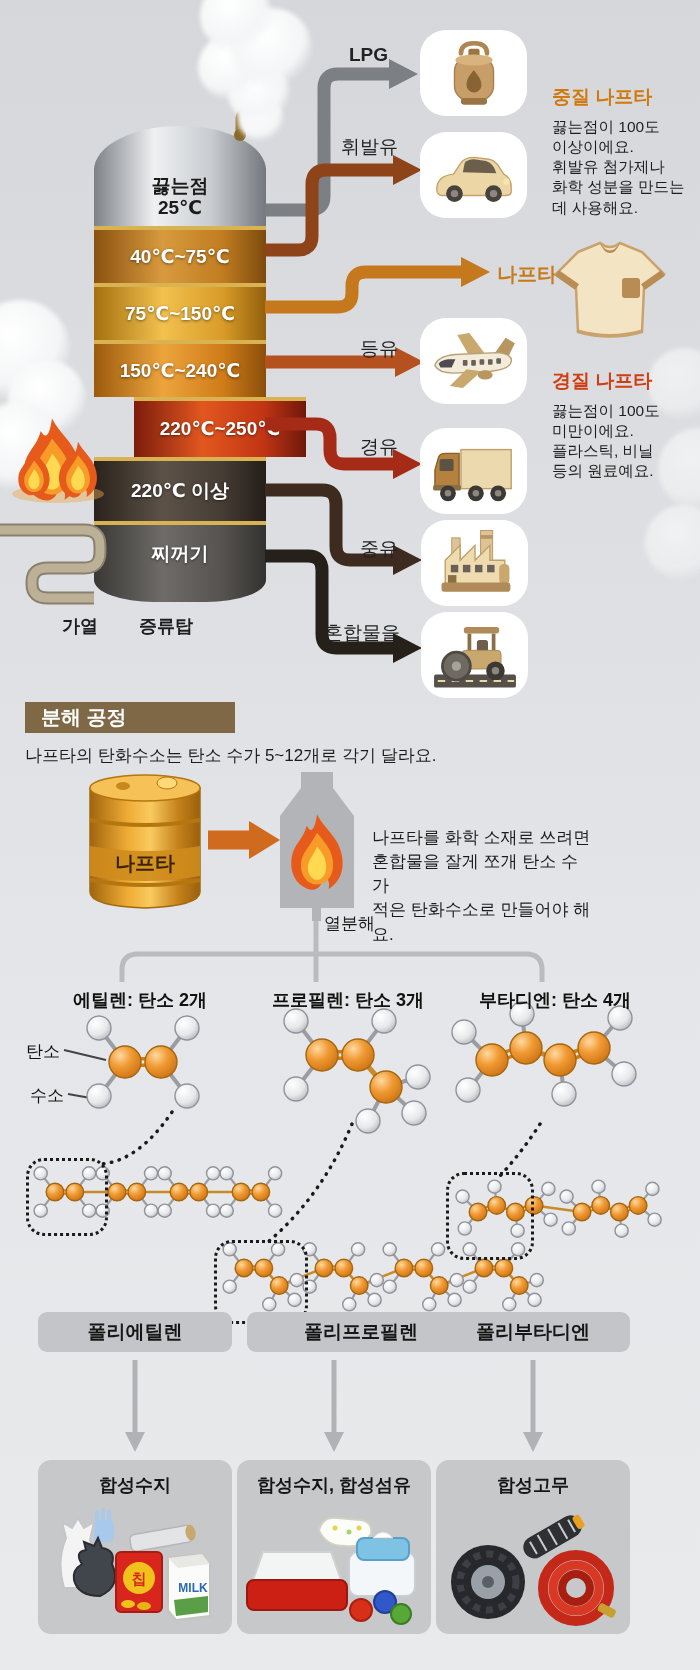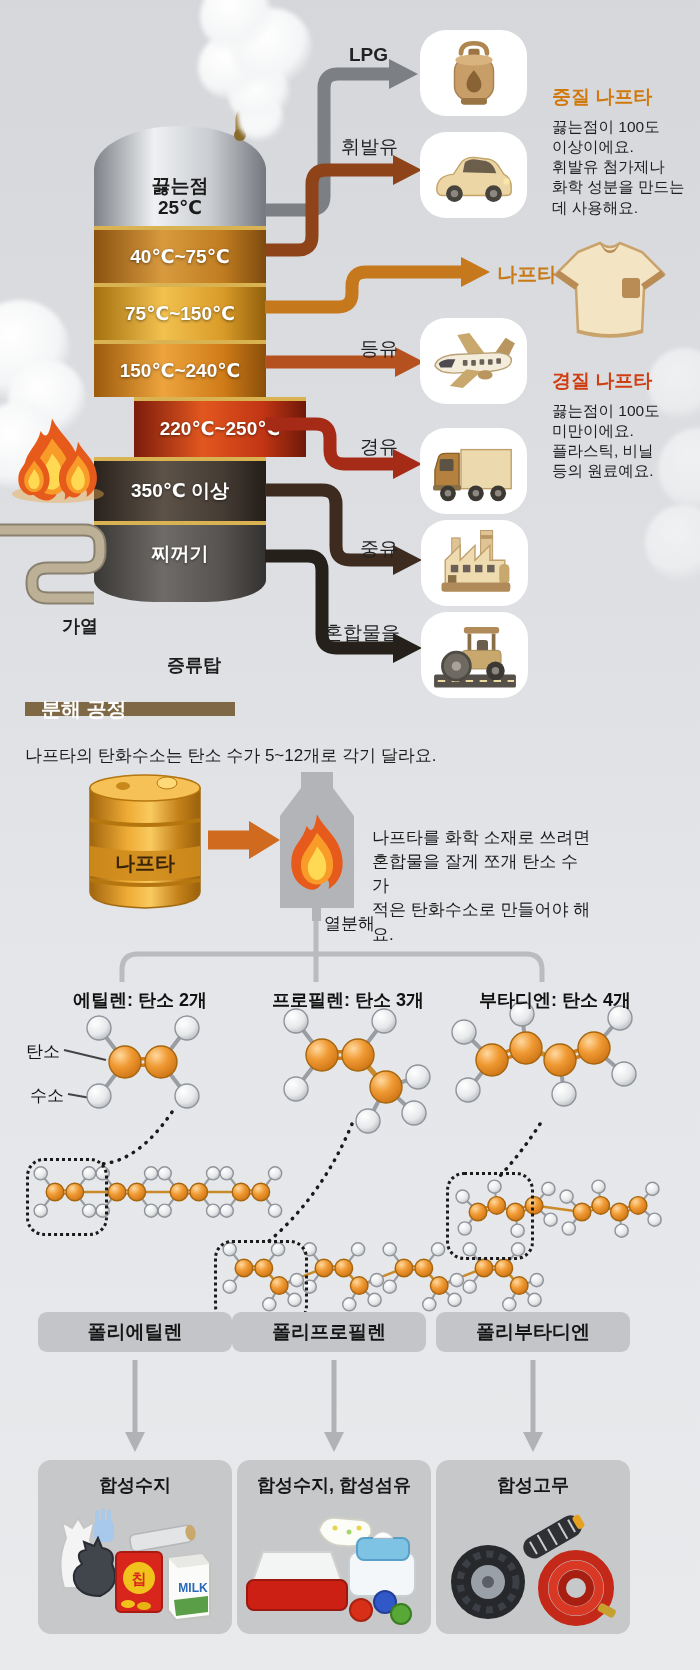--- a/index.html
+++ b/index.html
@@ -33,21 +33,21 @@
   .caption{position:absolute;z-index:4;font-size:18px;font-weight:600;color:#1e1e1e;text-align:center;}
   .out-label{position:absolute;z-index:4;font-size:19px;color:#222;text-align:right;font-weight:500;}
   .naphtha-label{color:#c77a16;font-weight:bold;font-size:20px;text-align:left;}
   .tile{position:absolute;z-index:4;width:107px;height:86px;background:#fff;border-radius:26px;
     display:flex;align-items:center;justify-content:center;}
   .note{position:absolute;z-index:4;width:150px;}
   .note-title{font-size:19px;font-weight:bold;margin-bottom:7px;}
   .t-orange{color:#d1790f;} .t-red{color:#cf3d10;}
   .note-body{font-size:15.5px;line-height:1.3;color:#1e1e1e;}
   
-  .sec-header{position:absolute;left:25px;top:702px;width:210px;height:14px;z-index:4;background:#7f6845;
+  .sec-header{position:absolute;left:25px;top:702px;width:210px;height:31px;z-index:4;background:#7f6845;
     color:#fff;font-weight:bold;font-size:20px;display:flex;align-items:center;padding-left:16px;box-sizing:border-box;}
   .intro{position:absolute;left:25px;top:744px;z-index:4;font-size:17px;color:#1c1c1c;}
   .barrel-label{position:absolute;left:85px;top:850px;width:120px;z-index:4;text-align:center;
     font-size:20px;font-weight:bold;color:#3a2408;}
   .desc{position:absolute;left:372px;top:826px;width:220px;z-index:4;font-size:17px;line-height:1.42;color:#1c1c1c;}
   .pyro{position:absolute;left:324px;top:912px;z-index:4;font-size:17px;color:#1c1c1c;}
   .mono-label{position:absolute;z-index:4;width:170px;text-align:center;font-size:18px;font-weight:600;color:#111;}
   .atom-label{position:absolute;z-index:4;font-size:17px;color:#111;}
   .dotbox{position:absolute;z-index:4;border:3px dotted #1a1a1a;border-radius:18px;}
   .polybox{position:absolute;z-index:4;width:194px;height:40px;background:#c3c5c8;border-radius:9px;
@@ -73,25 +73,25 @@
   <div class="puff hi" style="left:232px;top:8px;width:80px;height:80px;"></div>
   <div class="puff hi" style="left:200px;top:-20px;width:72px;height:72px;"></div>
 
   <div class="dome"></div>
   <div class="layer l-silver pre" style="top:168px;height:58px;">끓는점
 25℃</div>
   <div class="layer l-amber" style="top:226px;height:57px;">40℃~75℃</div>
   <div class="layer l-gold" style="top:283px;height:57px;">75℃~150℃</div>
   <div class="layer l-orange" style="top:340px;height:57px;">150℃~240℃</div>
   <div class="layer l-red" style="top:397px;height:60px;">220℃~250℃</div>
-  <div class="layer l-dark" style="top:457px;height:64px;">350℃ 이상</div>
+  <div class="layer l-dark" style="top:457px;height:64px;">220℃ 이상</div>
   <div class="layer l-gray" style="top:521px;height:81px;">찌꺼기</div>
 
   <div class="caption" style="left:20px;top:614px;width:120px;">가열</div>
-  <div class="caption" style="left:144px;top:614px;width:100px;margin-top:39px;">증류탑</div>
+  <div class="caption" style="left:116px;top:614px;width:100px;">증류탑</div>
 
   <svg class="gfx" width="700" height="1670" viewBox="0 0 700 1670">
     <defs>
       <radialGradient id="cg" cx="35%" cy="30%" r="80%">
         <stop offset="0" stop-color="#ffd9a0"></stop>
           <stop offset="0.45" stop-color="#f09a33"></stop>
           <stop offset="1" stop-color="#c96f12"></stop>
       </radialGradient>
       <radialGradient id="hg" cx="35%" cy="30%" r="80%">
         <stop offset="0" stop-color="#ffffff"></stop>
@@ -583,21 +583,21 @@
   <div class="mono-label" style="left:470px;top:988px;">부타디엔: 탄소 4개</div>
 
   <div class="atom-label" style="left:26px;top:1040px;">탄소</div>
   <div class="atom-label" style="left:30px;top:1084px;">수소</div>
 
   <div class="dotbox" style="left:26px;top:1158px;width:76px;height:72px;"></div>
   <div class="dotbox" style="left:446px;top:1172px;width:82px;height:82px;"></div>
   <div class="dotbox" style="left:214px;top:1240px;width:88px;height:78px;"></div>
 
   <div class="polybox" style="left:38px;">폴리에틸렌</div>
-  <div class="polybox" style="left:232px;">폴리프로필렌</div>
+  <div class="polybox" style="left:247px;padding-left:17px;">폴리프로필렌</div>
   <div class="polybox" style="left:436px;">폴리부타디엔</div>
 
   <div class="card" style="left:38px;">
     <div class="card-title">합성수지</div>
     <svg class="card-art" width="194" height="128" viewBox="0 0 194 128">
       <path d="M28 36 L24 20 L34 26 L40 16 L46 26 L56 20 L52 38 Q60 62 54 86 L26 86 Q18 60 28 36 Z" fill="#f4f4f4" stroke="#c6c6c6" stroke-width="2"></path>
       <g fill="#a8c8ec">
         <rect x="56" y="18" width="20" height="22" rx="6"></rect>
           <rect x="57" y="8" width="4" height="12" rx="2"></rect>
           <rect x="63" y="6" width="4" height="14" rx="2"></rect>

